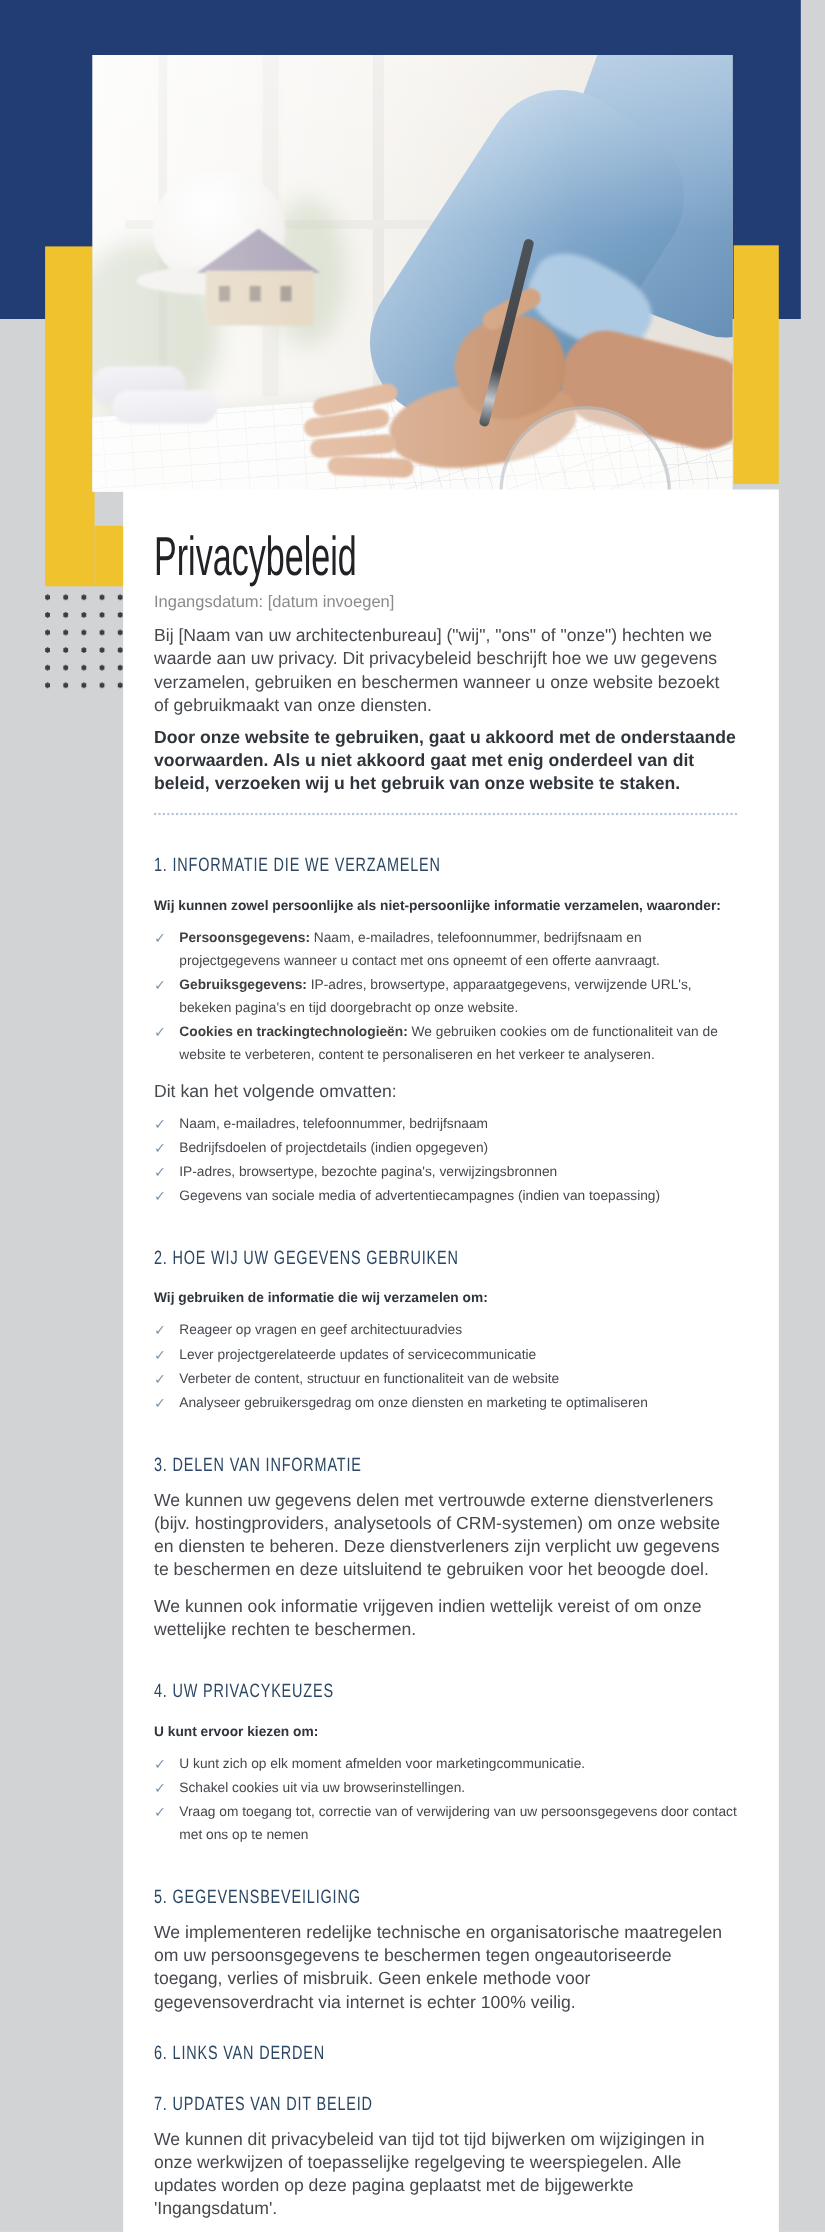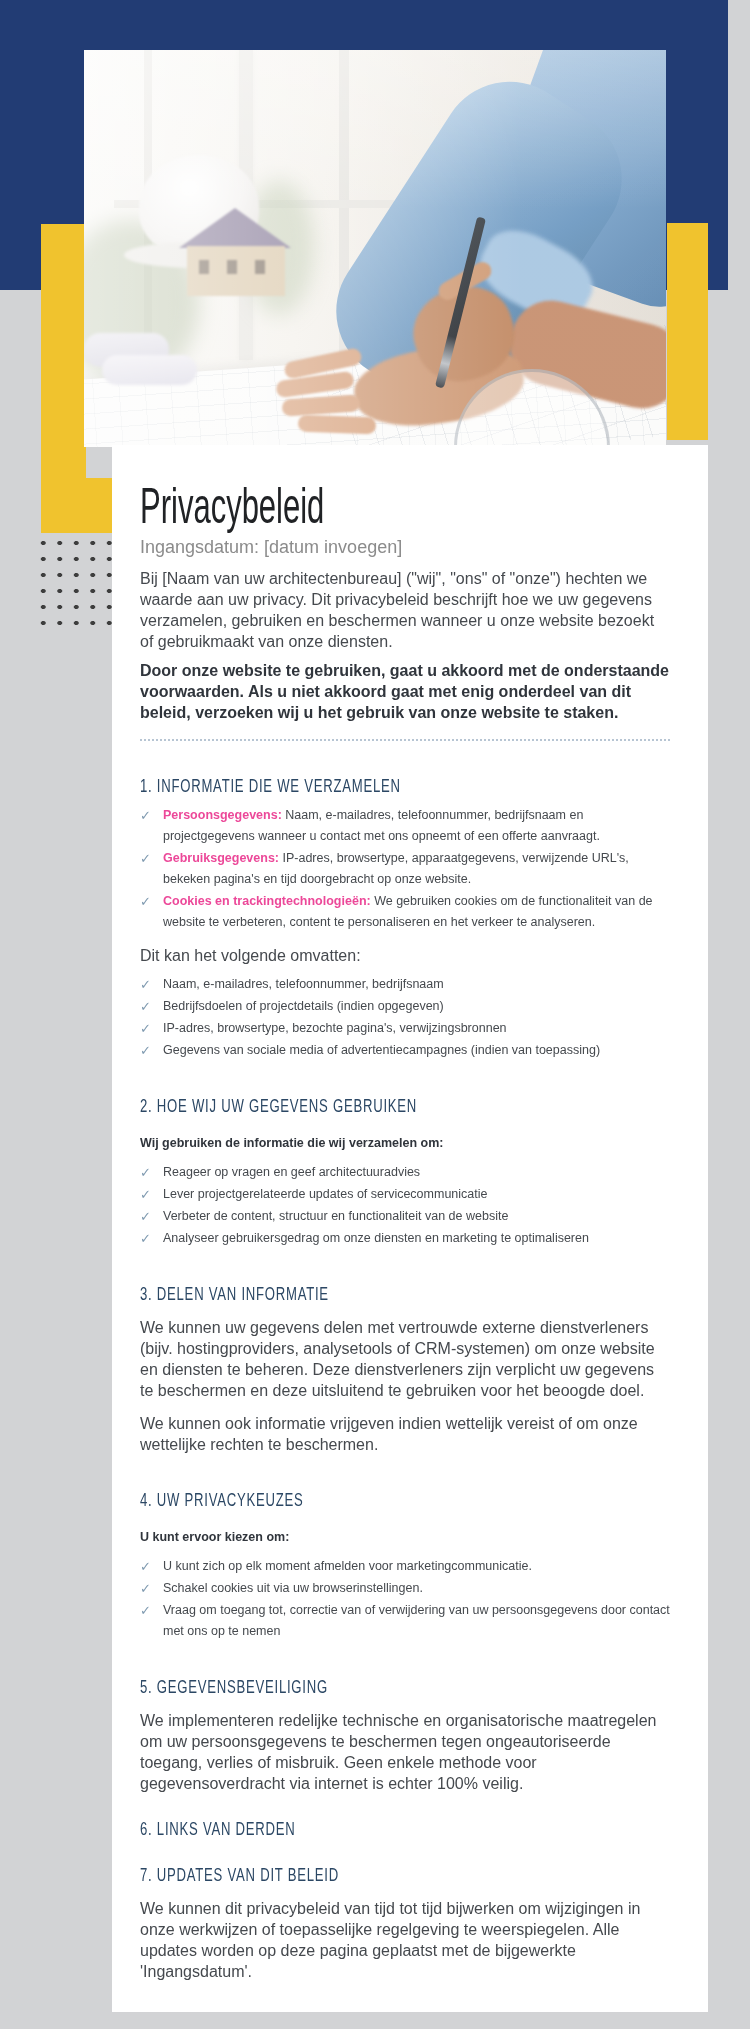--- a/index.html
+++ b/index.html
@@ -65,33 +65,33 @@
   .h-protractor{left:370px;bottom:-6px;width:150px;height:78px;border-radius:150px 150px 0 0;
     border:3px solid rgba(130,140,150,.40);background:rgba(255,255,255,.45);}
   .h-wash{left:0;top:0;width:100%;height:100%;
     background:linear-gradient(90deg,rgba(255,255,255,.60) 0%,rgba(255,255,255,.28) 45%,rgba(255,255,255,.05) 75%),
                linear-gradient(180deg,rgba(255,255,255,.30) 0%,rgba(255,255,255,0) 40%);}
   
   .card{position:absolute;left:112px;top:445px;width:596px;min-height:1563px;background:#ffffff;z-index:4;
     box-sizing:border-box;padding:34px 38px 30px 28px;}
   .title{margin:0;font-size:50px;line-height:1.08;font-weight:500;color:#202225;
     transform:scaleX(.62);transform-origin:0 50%;white-space:nowrap;letter-spacing:0;}
-  .dateline{margin:6px 0 0;font-size:18px;line-height:17px;color:#8b8b8b;}
+  .dateline{margin:6px 0 0;font-size:15px;line-height:17px;color:#8b8b8b;}
   p.body{margin:12px 0 0;font-size:16px;line-height:21px;color:#45494e;}
   p.body-bold{margin-top:8px;font-weight:bold;color:#30353c;}
   .divider{margin:16px 0 0;border:0;border-top:2px dotted #b7c5d3;}
   .sec{margin-top:34px;}
   .sec-tight{margin-top:24px;}
   .sec-h{margin:0;font-size:17.5px;line-height:22px;font-weight:500;letter-spacing:1px;color:#2b4764;
     transform:scaleX(.75);transform-origin:0 50%;white-space:nowrap;}
   .lead{margin:16px 0 0;font-size:12.5px;line-height:21px;font-weight:bold;color:#30353c;}
   ul.checks{list-style:none;margin:8px 0 0;padding:0;}
   ul.checks li{position:relative;padding-left:23px;margin:1px 0 0;font-size:12.5px;line-height:21px;color:#45494e;}
   ul.checks .ck{position:absolute;left:0;top:0;color:#7f9ab0;font-weight:bold;font-size:13px;}
-  ul.checks b, p.body b{color:#ec4899;}
+  ul.checks b, p.body b{color:#404040;}
 </style>
 </head>
 <body>
 
 <div class="navy-band"></div>
 <div class="ybar-left"></div>
 <div class="ybar-left-foot"></div>
 <div class="ybar-right"></div>
 <div class="dots-grid"></div>
 
@@ -139,20 +139,21 @@
   <h1 class="title">Privacybeleid</h1>
   <p class="dateline">Ingangsdatum: [datum invoegen]</p>
 
   <p class="body">Bij [Naam van uw architectenbureau] ("wij", "ons" of "onze") hechten we waarde aan uw privacy. Dit privacybeleid beschrijft hoe we uw gegevens verzamelen, gebruiken en beschermen wanneer u onze website bezoekt of gebruikmaakt van onze diensten.</p>
   <p class="body body-bold">Door onze website te gebruiken, gaat u akkoord met de onderstaande voorwaarden. Als u niet akkoord gaat met enig onderdeel van dit beleid, verzoeken wij u het gebruik van onze website te staken.</p>
 
   <hr class="divider">
 
   <div class="sec">
     <h2 class="sec-h">1. INFORMATIE DIE WE VERZAMELEN</h2>
+    <p class="lead">Wij kunnen zowel persoonlijke als niet-persoonlijke informatie verzamelen, waaronder:</p>
     <ul class="checks">
 
         <li><span class="ck">✓</span><b>Persoonsgegevens:</b><span> Naam, e-mailadres, telefoonnummer, bedrijfsnaam en projectgegevens wanneer u contact met ons opneemt of een offerte aanvraagt.</span></li>
 
         <li><span class="ck">✓</span><b>Gebruiksgegevens:</b><span> IP-adres, browsertype, apparaatgegevens, verwijzende URL's, bekeken pagina's en tijd doorgebracht op onze website.</span></li>
 
         <li><span class="ck">✓</span><b>Cookies en trackingtechnologieën:</b><span> We gebruiken cookies om de functionaliteit van de website te verbeteren, content te personaliseren en het verkeer te analyseren.</span></li>
       </ul>
     <p class="body">Dit kan het volgende omvatten:</p>
     <ul class="checks">

